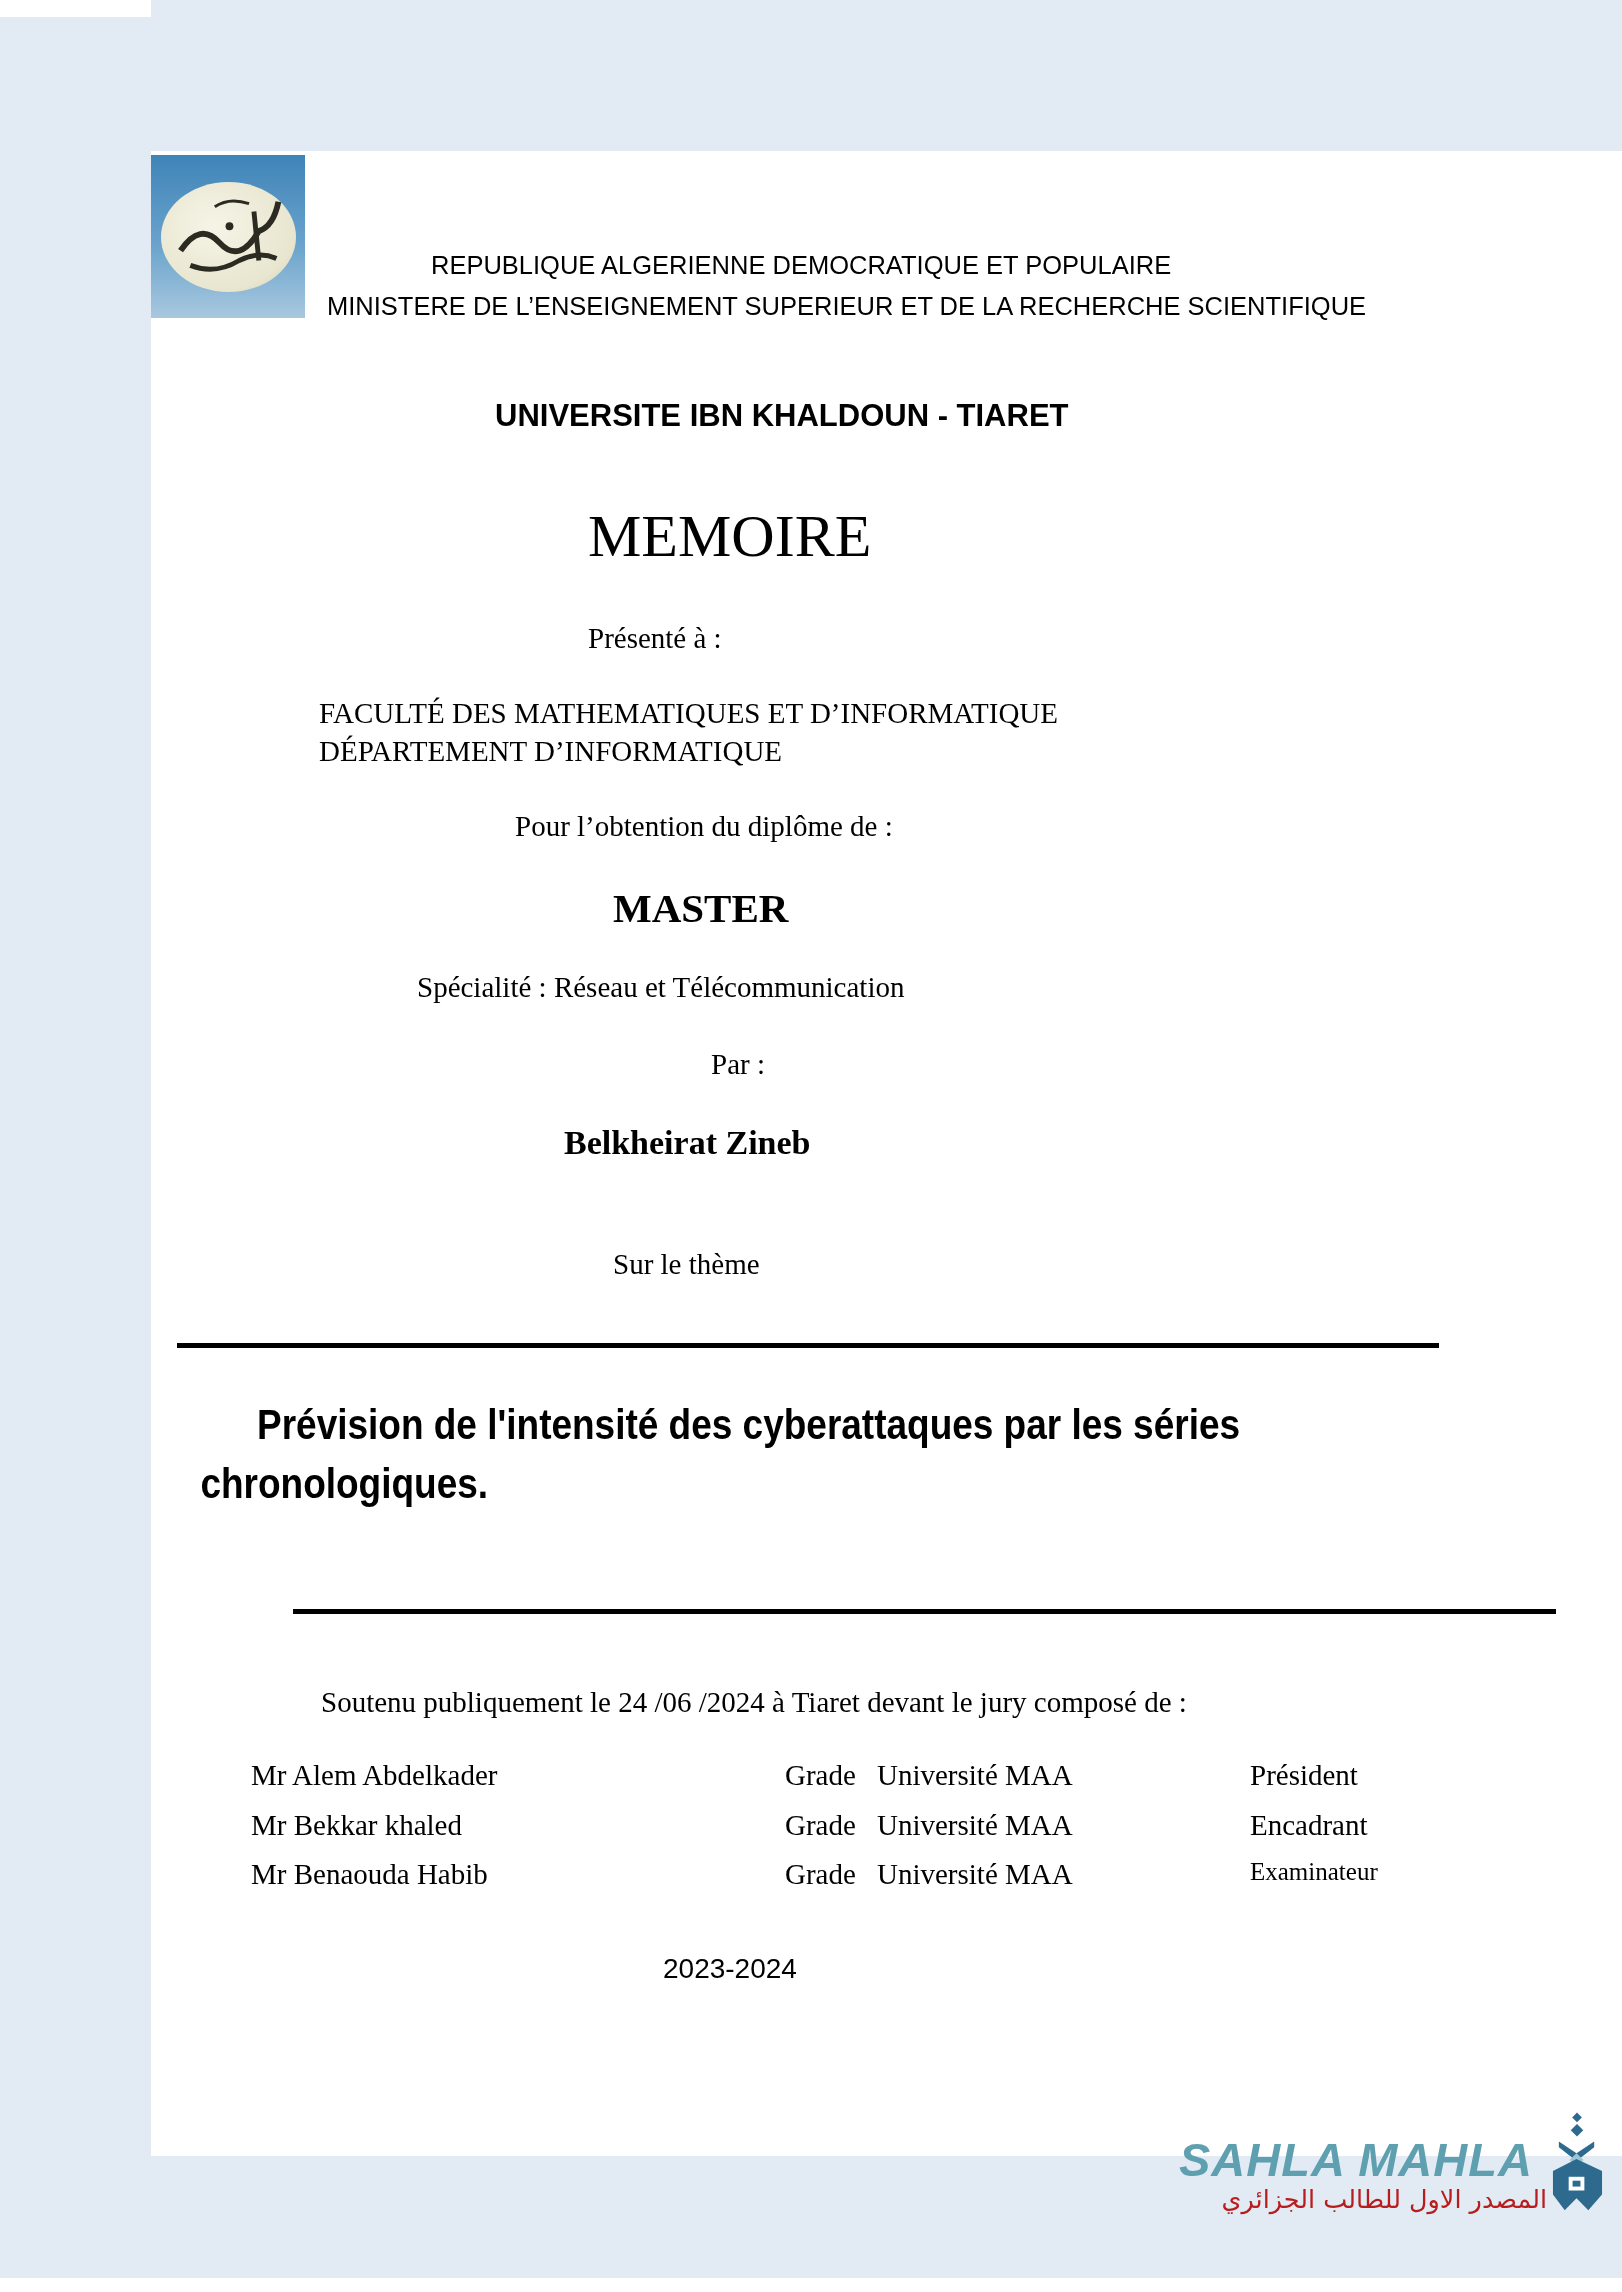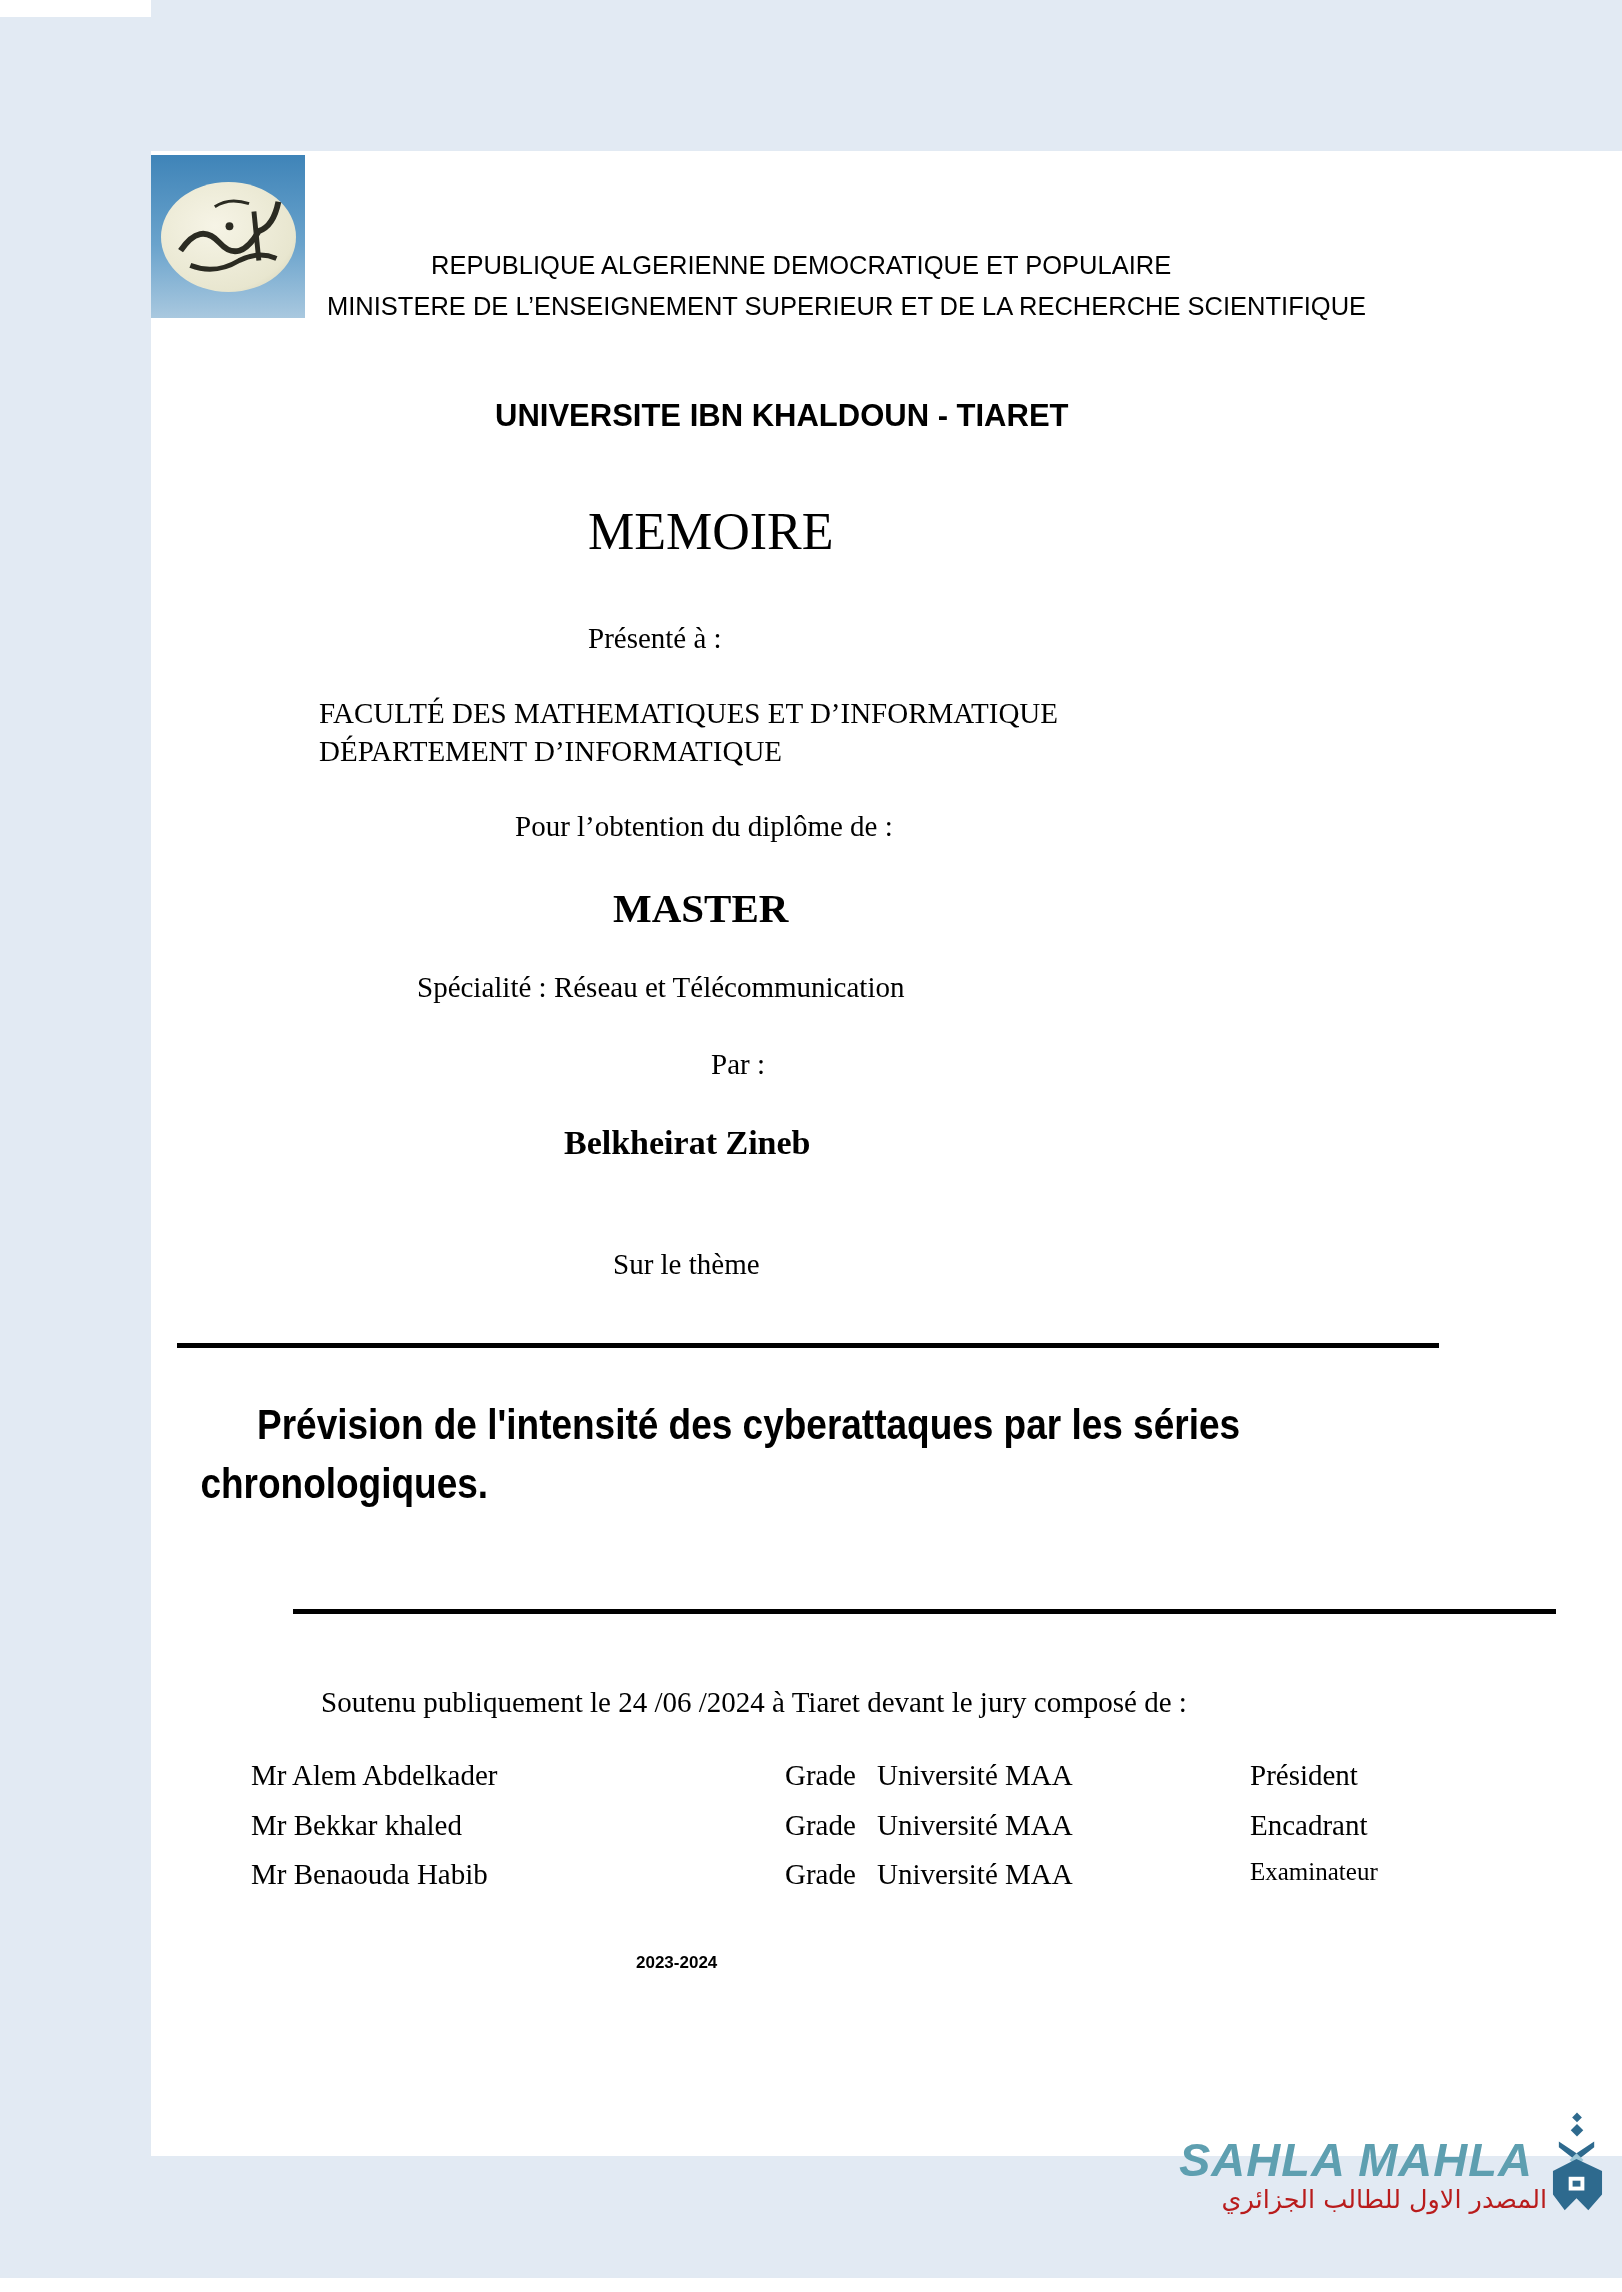--- a/index.html
+++ b/index.html
@@ -34,21 +34,21 @@
       <path d="M95 30 L100 80" stroke="#2b2b22" stroke-width="5" fill="none"></path>
       <circle cx="70" cy="45" r="4" fill="#2b2b22"></circle>
     </svg>
   </div>
 </div>
 
 <div class="abs sans c" style="left:431px; width:771px; top:251px; font-size:25.5px;">REPUBLIQUE ALGERIENNE DEMOCRATIQUE ET POPULAIRE</div>
 <div class="abs sans c" style="left:327px; width:1068px; top:292px; font-size:25.5px;">MINISTERE DE L’ENSEIGNEMENT SUPERIEUR ET DE LA RECHERCHE SCIENTIFIQUE</div>
 <div class="abs sans c" style="left:495px; width:668px; top:374px; font-size:31px; font-weight:bold;margin-top:24px;">UNIVERSITE IBN KHALDOUN - TIARET</div>
 
-<div class="abs serif c" style="left:588px; width:441px; top:502px; font-size:52px;">MEMOIRE</div>
+<div class="abs serif c" style="left:588px; width:441px; top:502px; font-size:60px;">MEMOIRE</div>
 <div class="abs serif c" style="left:588px; width:441px; top:622px; font-size:29px;">Présenté à :</div>
 <div class="abs serif c" style="left:319px; width:980px; top:697px; font-size:29px;">FACULTÉ DES MATHEMATIQUES ET D’INFORMATIQUE</div>
 <div class="abs serif c" style="left:319px; width:980px; top:735px; font-size:29px;">DÉPARTEMENT D’INFORMATIQUE</div>
 <div class="abs serif c" style="left:515px; width:588px; top:810px; font-size:29px;">Pour l’obtention du diplôme de :</div>
 <div class="abs serif c" style="left:613px; width:392px; top:884px; font-size:41px; font-weight:bold;">MASTER</div>
 <div class="abs serif c" style="left:417px; width:784px; top:971px; font-size:29px;">Spécialité : Réseau et Télécommunication</div>
 <div class="abs serif c" style="left:711px; width:196px; top:1048px; font-size:29px;">Par :</div>
 <div class="abs serif c" style="left:564px; width:490px; top:1124px; font-size:34px; font-weight:bold;">Belkheirat Zineb</div>
 <div class="abs serif c" style="left:613px; width:392px; top:1248px; font-size:29px;">Sur le thème</div>
 
@@ -79,21 +79,21 @@
     <div class="abs serif" style="left:1250px; top:1809px; font-size:29px;">Encadrant</div>
   </div>
   <div>
     <div class="abs serif" style="left:251px; top:1858px; font-size:29px;">Mr Benaouda Habib</div>
     <div class="abs serif" style="left:785px; top:1858px; font-size:29px;">Grade</div>
     <div class="abs serif" style="left:877px; top:1858px; font-size:29px;">Université MAA</div>
     <div class="abs serif" style="left:1250px; top:1858px; font-size:25px;">Examinateur</div>
   </div>
 </div>
 
-<div class="abs sans c" style="left:636px; width:294px; top:1953px; font-size:17px; font-weight:bold;">2023-2024</div>
+<div class="abs sans c" style="left:663px; width:294px; top:1953px; font-size:28px; font-weight:normal;">2023-2024</div>
 
 <div>
   <div class="abs sm-text" style="left:1179px; top:2132px;">SAHLA MAHLA</div>
   <div class="abs sm-ar" style="left:1179px; width:368px; top:2184px; text-align:right;">المصدر الاول للطالب الجزائري</div>
   <svg class="abs" style="left:1549px; top:2112px;" width="57" height="106" viewBox="0 0 58 108">
     <rect x="25" y="2" width="7" height="7" transform="rotate(45 28.5 5.5)" fill="#2E6A8E"></rect>
     <rect x="24" y="14" width="9" height="9" transform="rotate(45 28.5 18.5)" fill="#2E6A8E"></rect>
     <path d="M10 30 L28 42 L46 30 L46 36 L28 50 L10 36 Z" fill="#2E6A8E"></path>
     <rect x="23" y="44" width="10" height="10" transform="rotate(45 28 49)" fill="#9CC6D6"></rect>
     <path d="M4 60 L28 48 L54 60 L54 84 L40 100 L28 88 L16 100 L4 84 Z" fill="#2E6A8E"></path>

